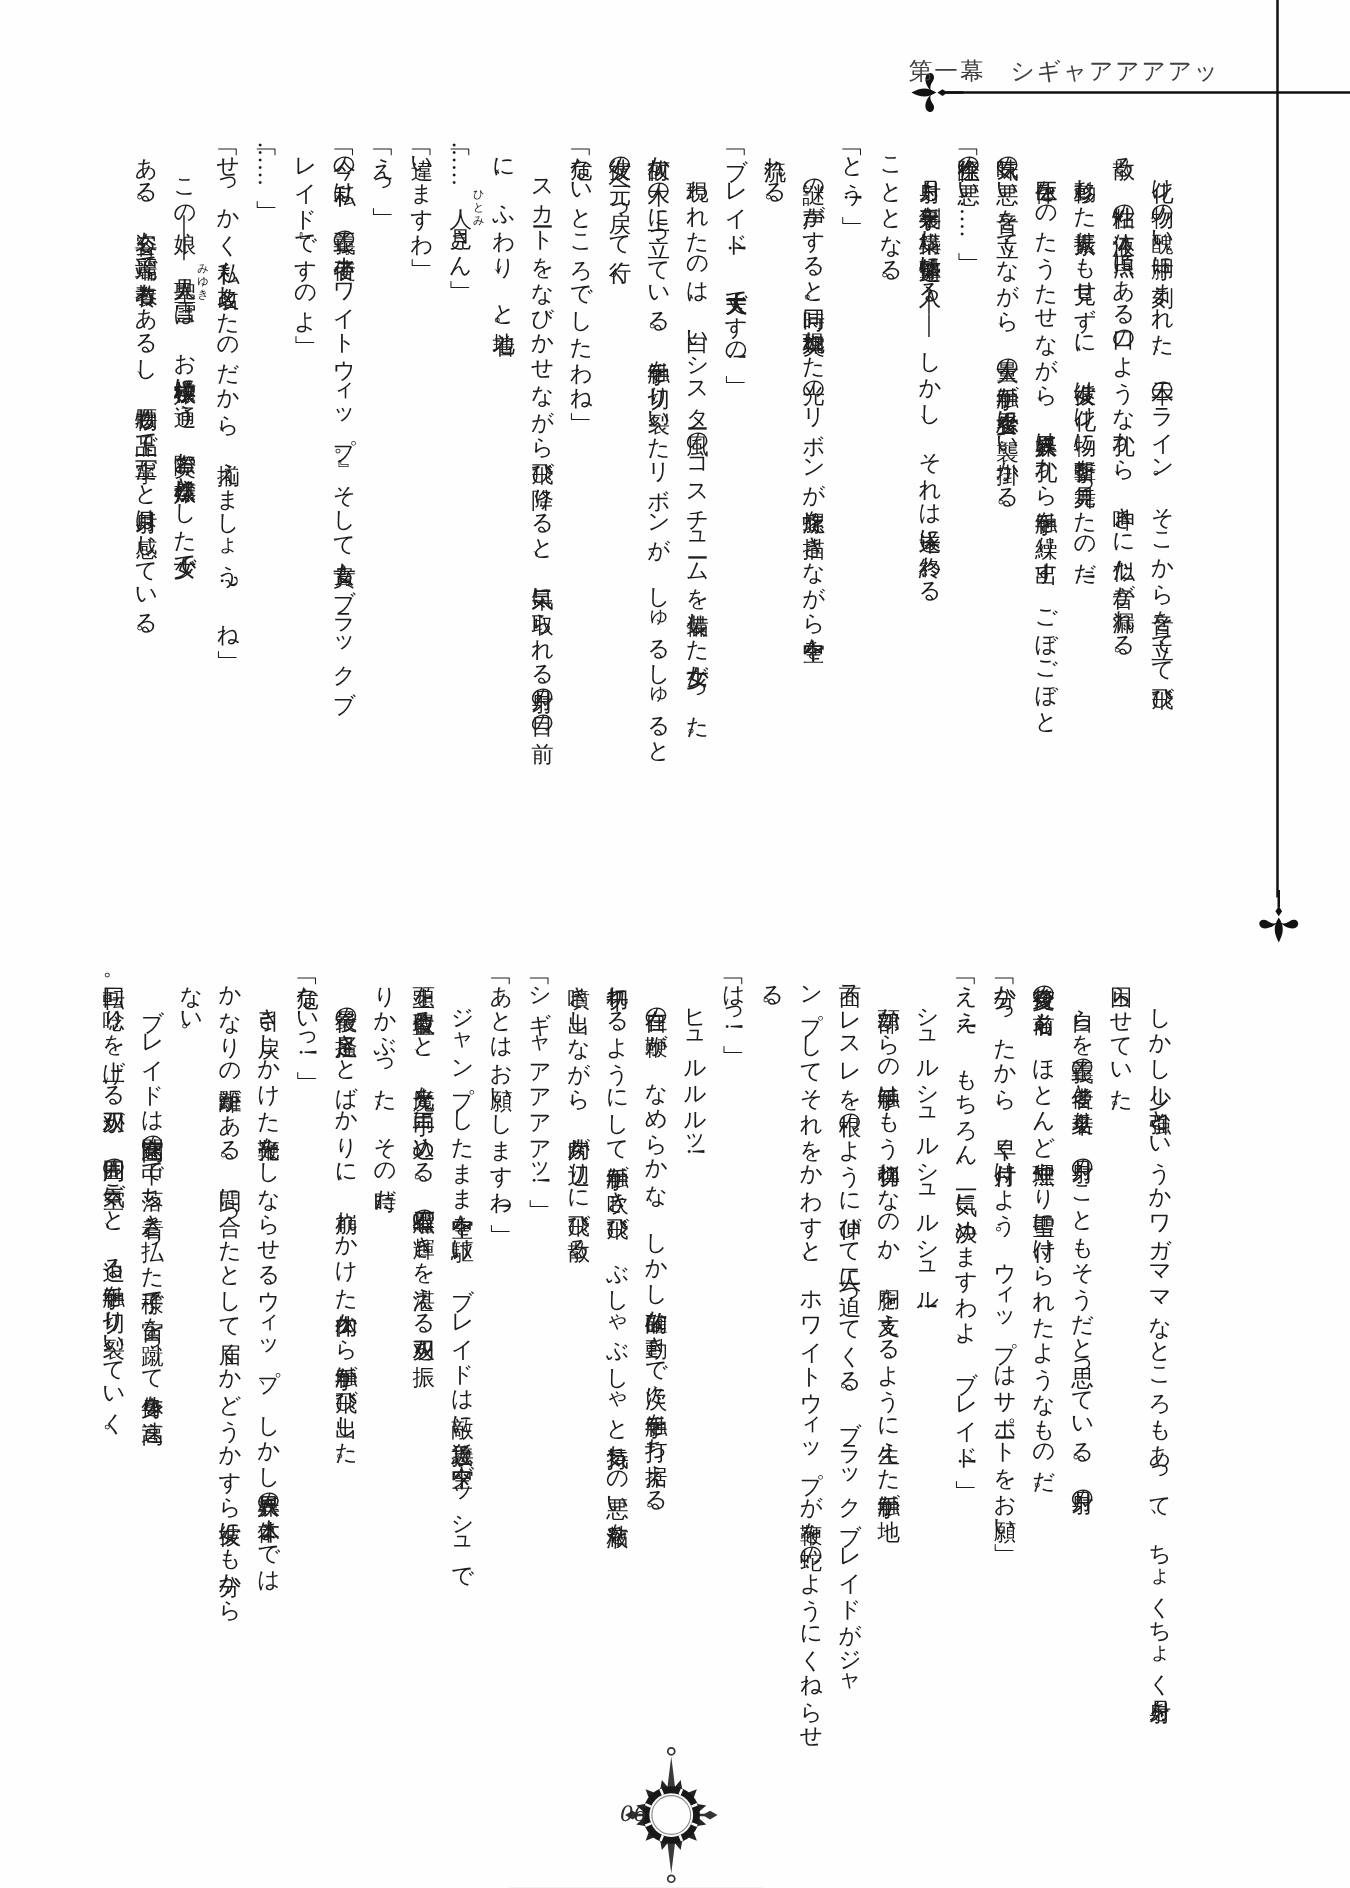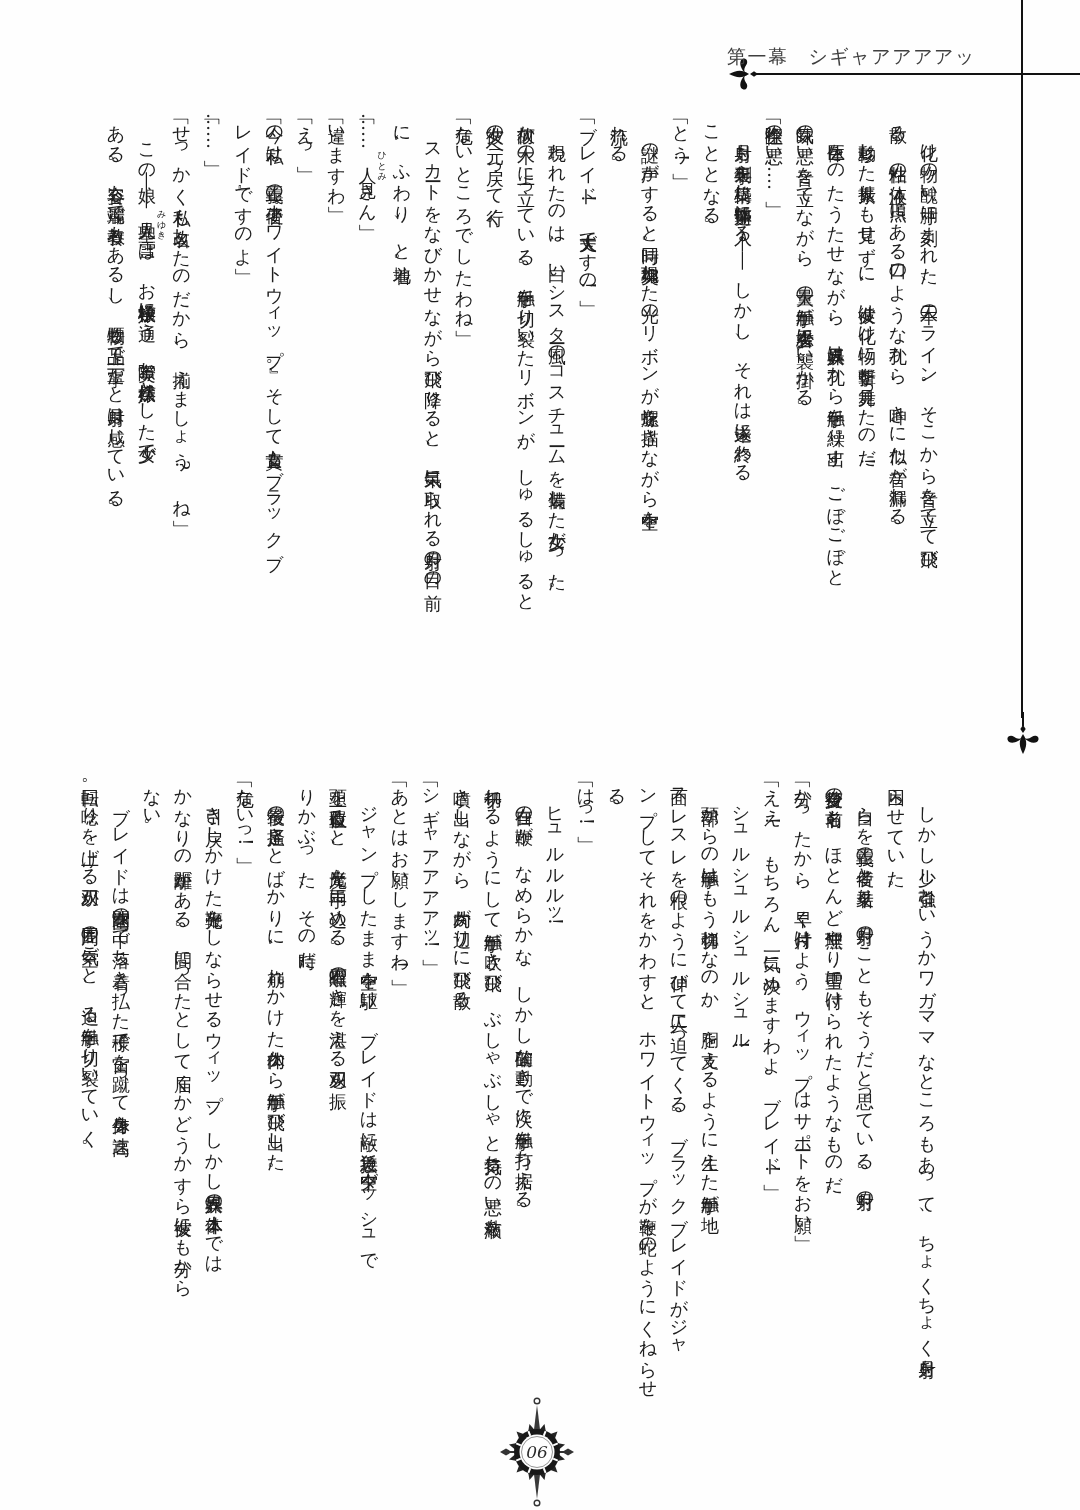--- a/index.html
+++ b/index.html
@@ -45,21 +45,20 @@
   .lower-block{top:776px;right:137px;height:624px;}
   ruby{ruby-position:over;}
   rt{font-size:9px;color:#1d1d1d;letter-spacing:0;}
   
   .emblem{
     position:absolute;left:496px;top:1396px;width:82px;height:112px;
   }
   .emblem svg{position:absolute;inset:0;width:82px;height:112px;}
   .pageno{
     position:absolute;left:0;right:0;top:46px;
-    text-align:center;
     font-style:italic;
     font-size:17px;
     color:#2a2a2a;
     font-family:"DejaVu Serif","Liberation Serif",serif;
   }
 </style>
 </head>
 <body>
 
 <div class="page">

